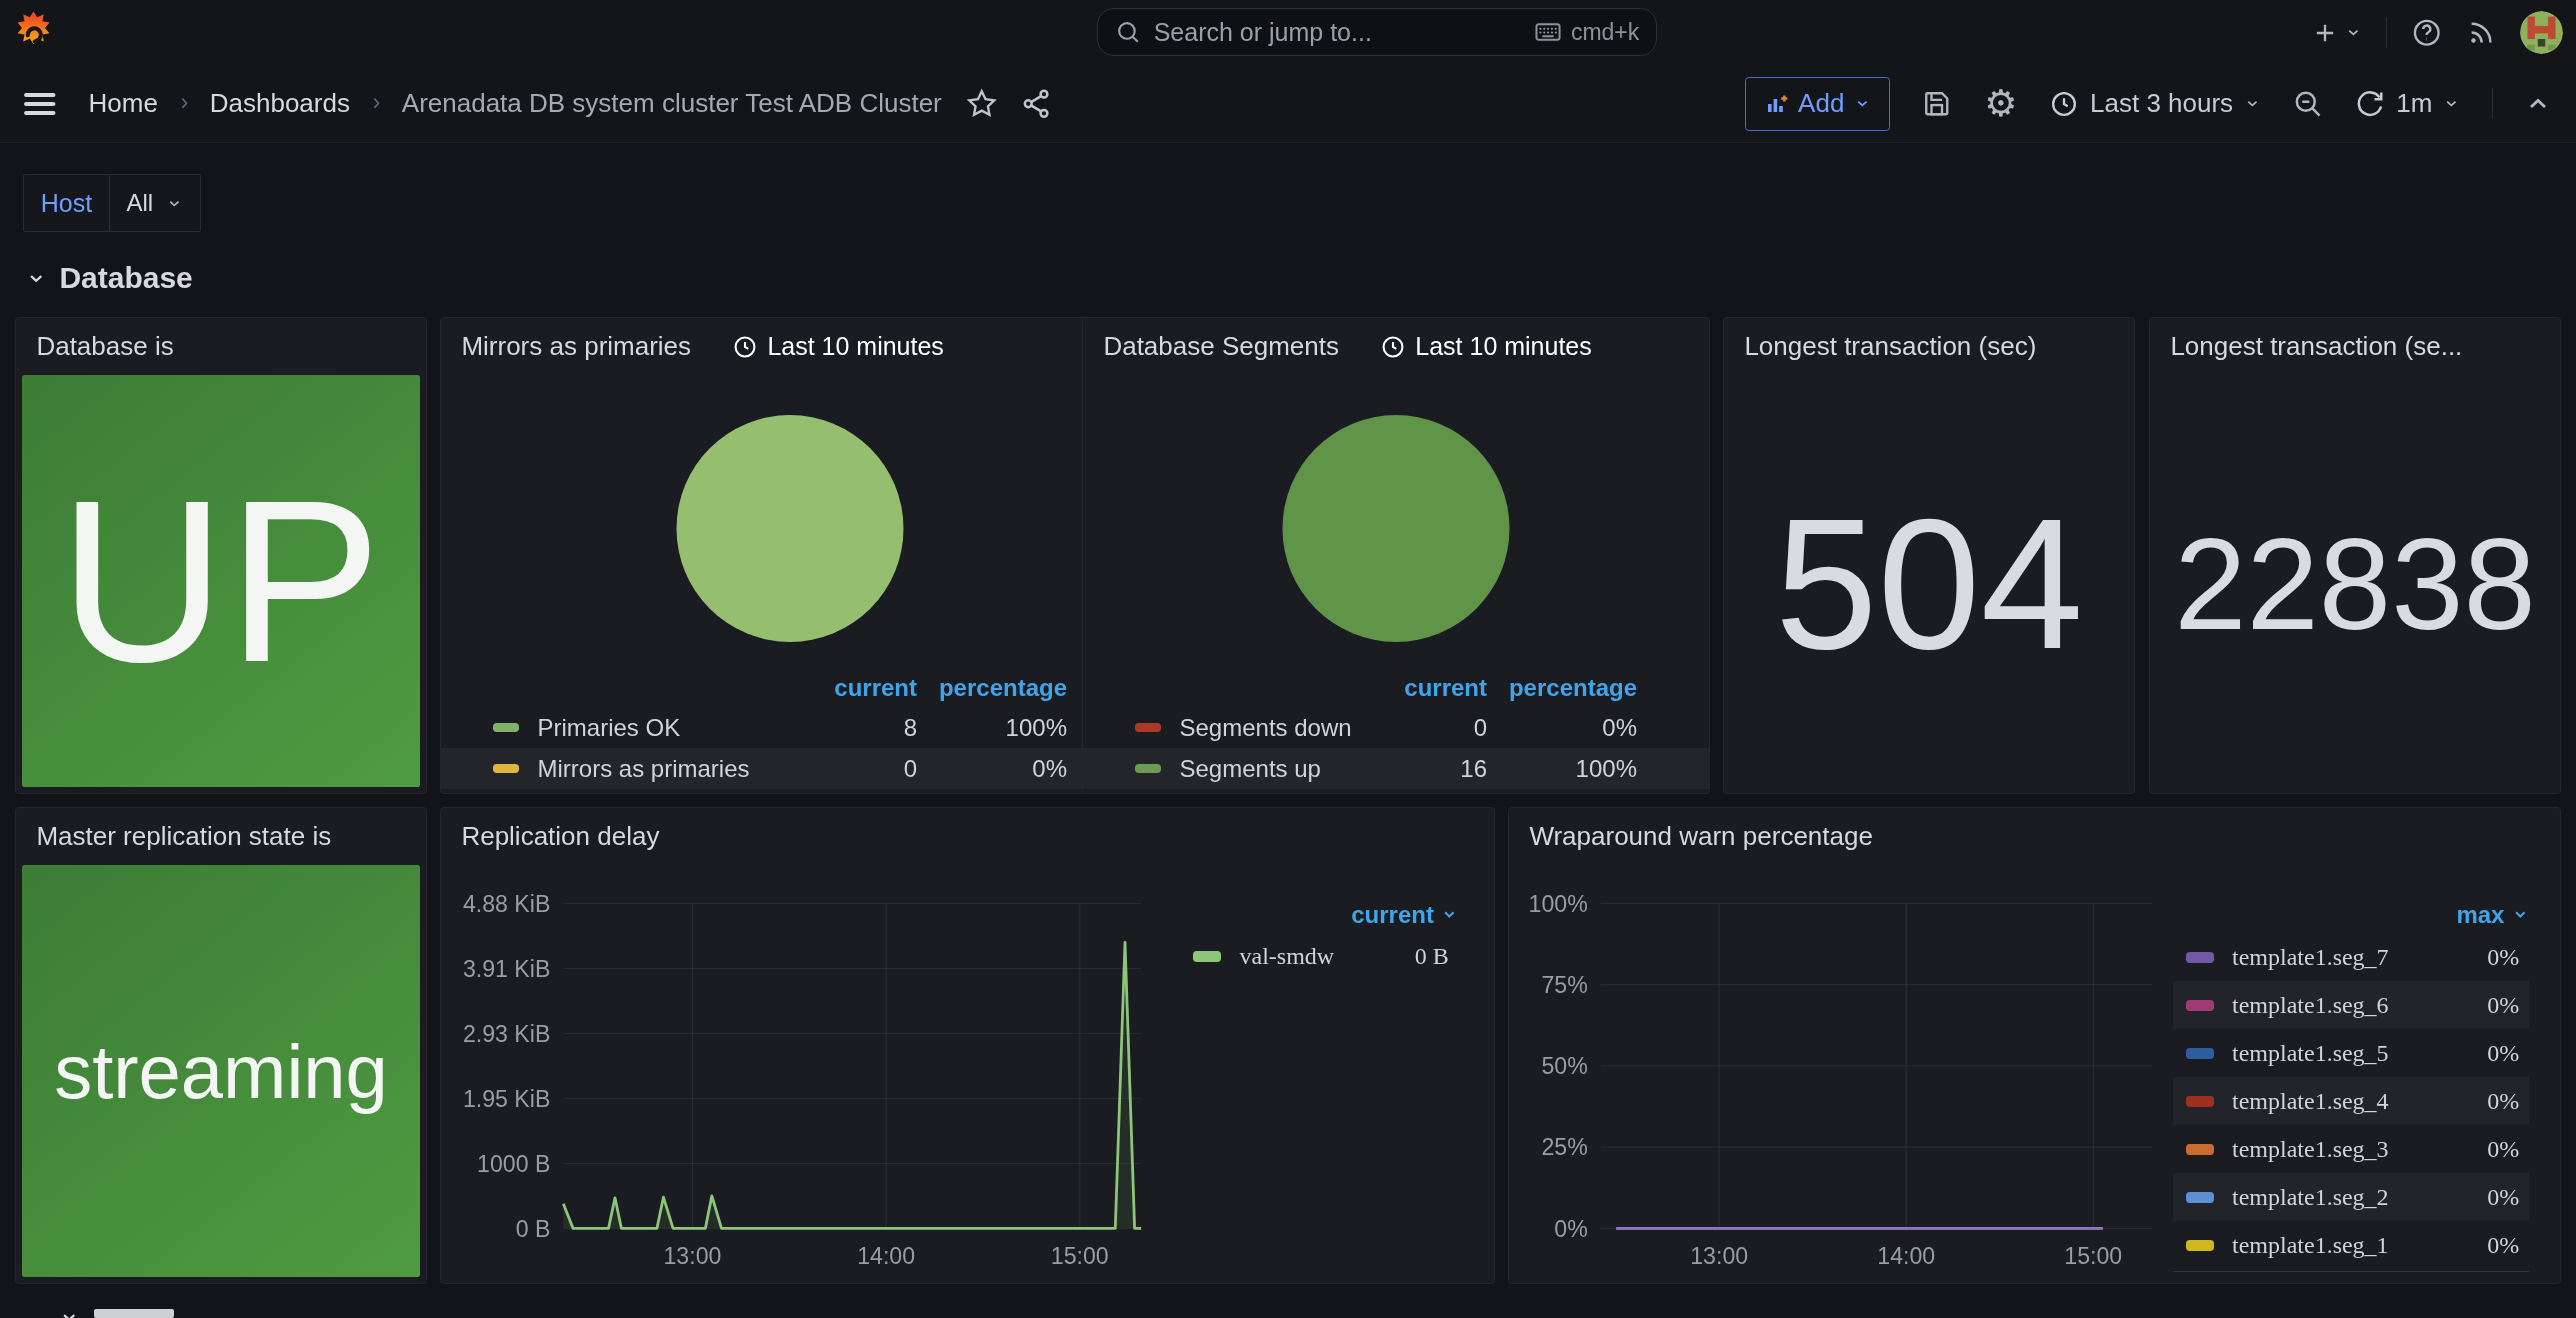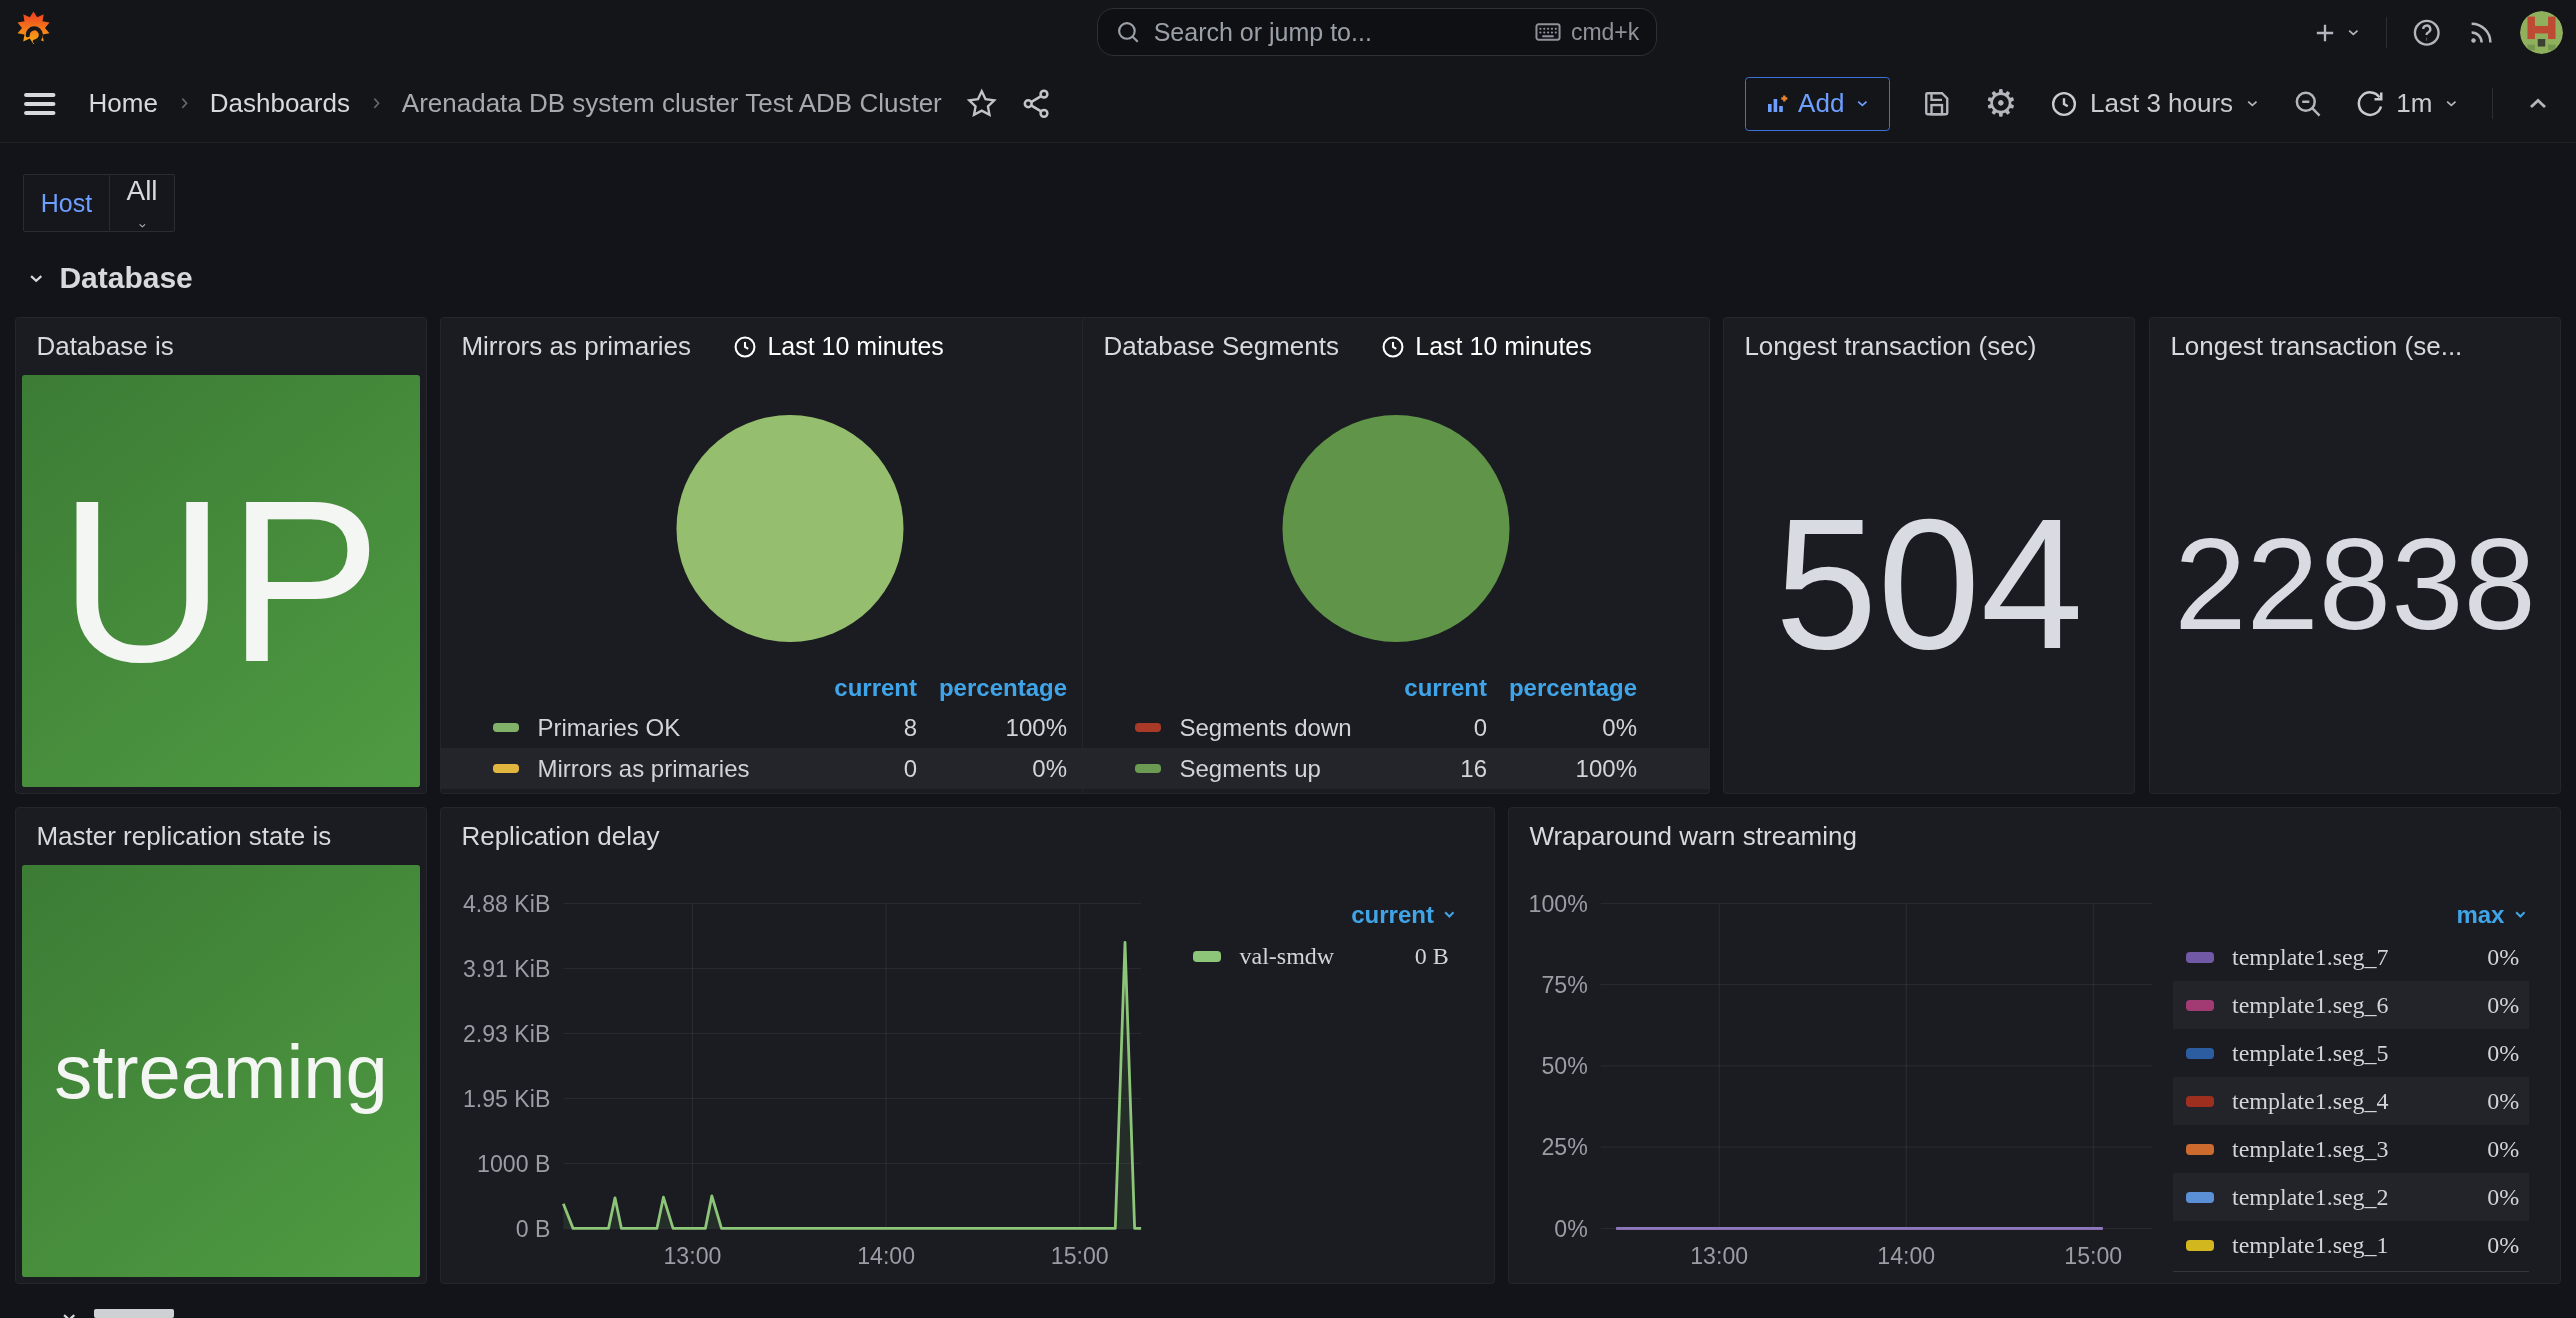--- a/index.html
+++ b/index.html
@@ -50,21 +50,21 @@
   .gear-glyph{font-family:"DejaVu Sans",sans-serif;font-size:37px;line-height:1;color:#b4b6bd;cursor:pointer;}
 
   
   .varrow{position:absolute;top:174px;left:23px;display:flex;}
   .varlabel{
     height:56px;display:flex;align-items:center;padding:0 16.7px;background:#16171c;
     border:0.9px solid #2a2c33;border-radius:1.9px 0 0 1.9px;color:#6e9fff;font-size:25px;cursor:pointer;text-align:center;
   }
   .varvalue{
     height:56px;display:flex;align-items:center;gap:13px;padding:0 16.7px;background:#16171c;
-    border:0.9px solid #2a2c33;border-left:none;border-radius:0 1.9px 1.9px 0;color:#d8d9dd;font-size:28px;cursor:pointer;flex-direction:column;
+    border:0.9px solid #2a2c33;border-left:none;border-radius:0 1.9px 1.9px 0;color:#d8d9dd;font-size:24px;cursor:pointer;
   }
   .sectionrow{position:absolute;top:261px;left:26px;display:flex;align-items:center;gap:13px;cursor:pointer;}
   .section-title{font-size:30px;font-weight:600;color:#d8d9dd;}
 
   
   .panel{position:absolute;background:#1a1c21;border:0.9px solid #24262c;border-radius:3.7px;box-sizing:border-box;}
   #p-dbis   {left:15px;  top:317px;width:412px; height:477px;}
   #p-mirrors{left:440px; top:317px;width:700px; height:477px;}
   #p-segs   {left:1082px;top:317px;width:628px; height:477px;}
   #p-lsec   {left:1723px;top:317px;width:412px; height:477px;}
@@ -454,21 +454,21 @@
       <div class="ts-row">
         <span class="sw" style="background:#8dc579"></span>
         <span class="lname">val-smdw</span>
         <span class="lval">0 B</span>
       </div>
     </div>
 </div>
 
 <div class="panel" id="p-wrap">
   <div class="panel-header">
-    <span class="panel-title">Wraparound warn streaming</span>
+    <span class="panel-title">Wraparound warn percentage</span>
   </div>
   <svg class="chart-svg" viewBox="0 0 1135 513" width="1051" height="475">
       <line x1="99" x2="695" y1="103" y2="103" stroke="rgba(204,204,220,0.10)"></line>
       <text class="tick" x="85" y="112" text-anchor="end">100%</text>
       <line x1="99" x2="695" y1="190.75" y2="190.75" stroke="rgba(204,204,220,0.10)"></line>
       <text class="tick" x="85" y="199.75" text-anchor="end">75%</text>
       <line x1="99" x2="695" y1="278.5" y2="278.5" stroke="rgba(204,204,220,0.10)"></line>
       <text class="tick" x="85" y="287.5" text-anchor="end">50%</text>
       <line x1="99" x2="695" y1="366.25" y2="366.25" stroke="rgba(204,204,220,0.10)"></line>
       <text class="tick" x="85" y="375.25" text-anchor="end">25%</text>

